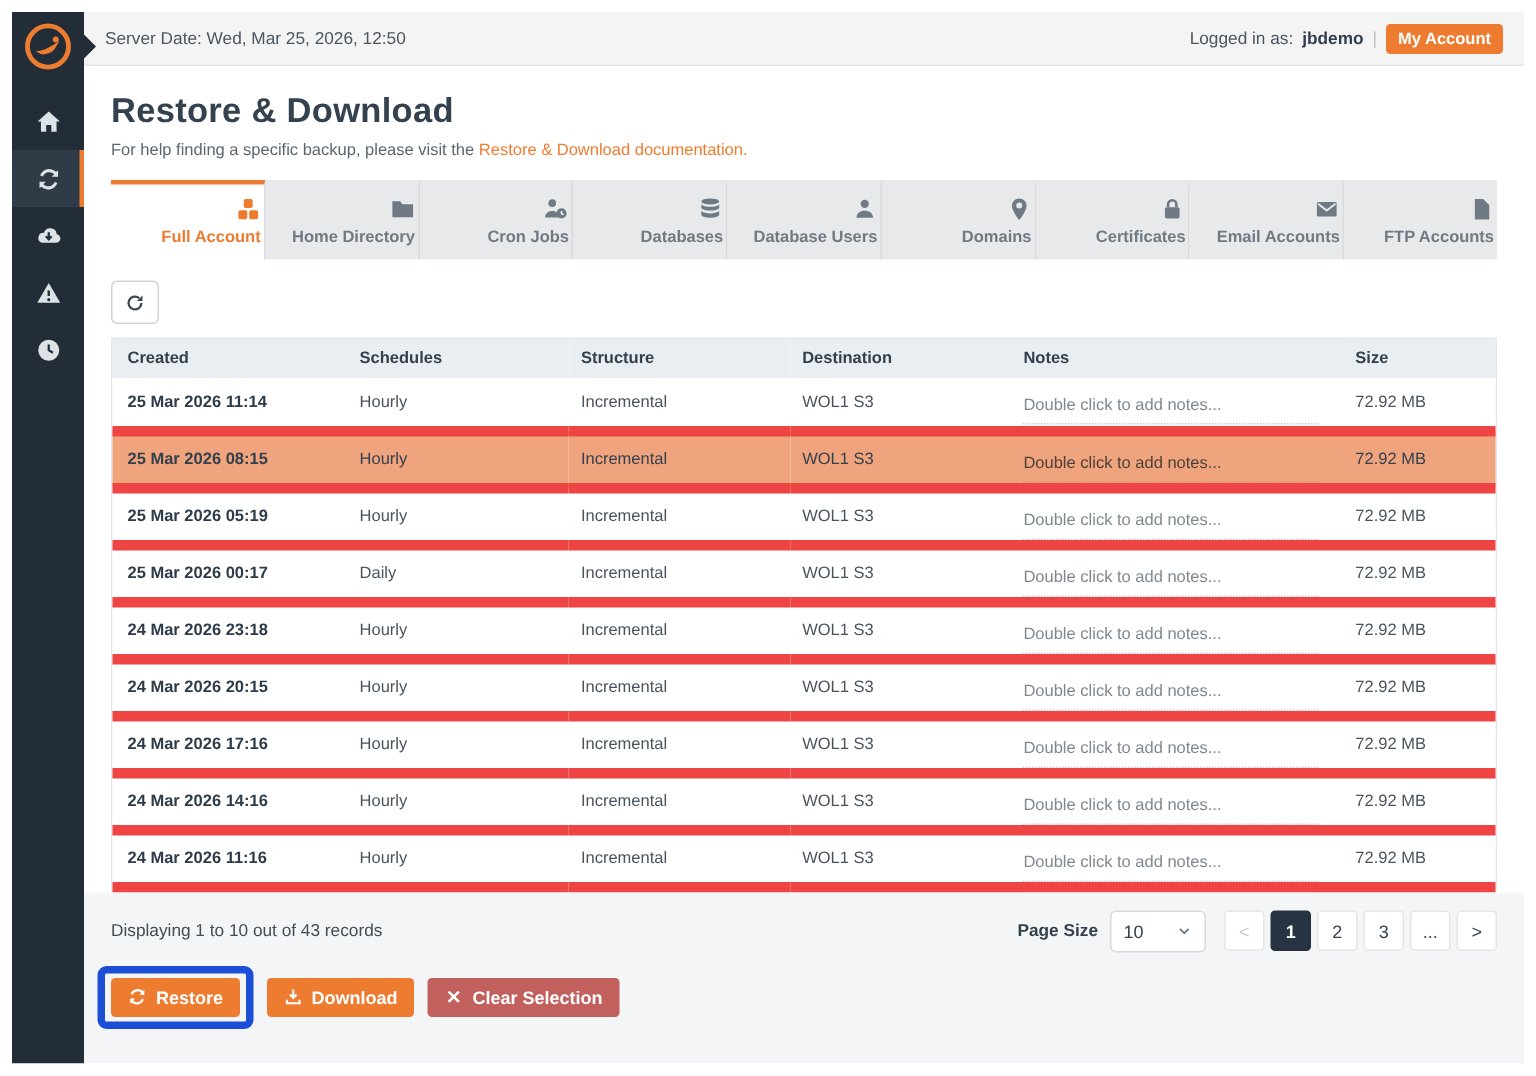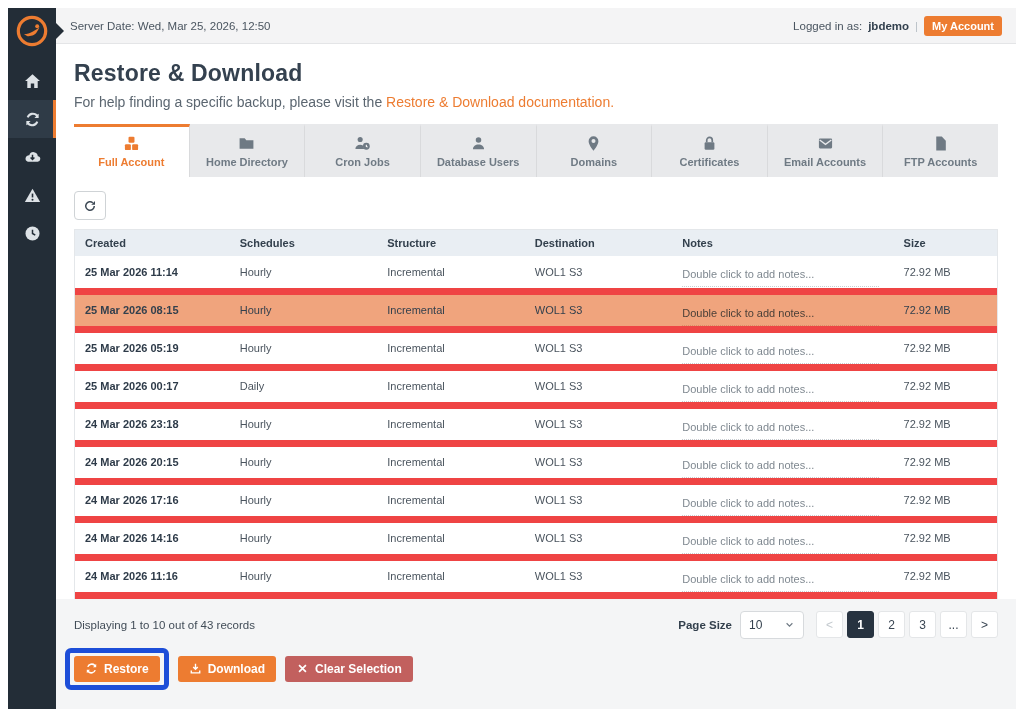--- a/index.html
+++ b/index.html
@@ -23,26 +23,26 @@
   .main-col { flex:1; display:flex; flex-direction:column; min-width:0; }
   .topbar { height:36px; background:#f4f4f5; border-bottom:1px solid #e4e5e7; display:flex; align-items:center; justify-content:space-between; padding:0 14px; font-size:11.5px; color:#4a5560; }
   .topbar .right { display:flex; align-items:center; gap:6px; }
   .topbar b { color:#32404e; }
   .topbar .sep { color:#b9c0c6; }
   .btn-account { background:#ed7c31; color:#fff; font-size:11px; font-weight:bold; padding:4px 8px; border:none; border-radius:3px; cursor:pointer; }
 
   .content { flex:1; display:flex; flex-direction:column; background:#fff; min-height:0; }
   .page-head { padding:16px 18px 4px 18px; background:#fff; }
   .page-title { font-size:23px; font-weight:bold; color:#34414f; letter-spacing:0.2px; }
-  .page-sub { margin-top:7px; font-size:14px; color:#5b6670; }
+  .page-sub { margin-top:7px; font-size:11px; color:#5b6670; }
   .page-sub a { color:#ed7c31; text-decoration:none; }
 
   
   .tabs { display:flex; margin:10px 18px 0 18px; }
-  .tab { flex:1; background:#e8e9eb; border-right:1px solid #d9dadc; border-top:3px solid #e8e9eb; padding:8px 2px 9px 2px; display:flex; flex-direction:column; align-items:center; gap:4px; cursor:pointer; color:#6f7a84; }
+  .tab { flex:1; background:#e8e9eb; border-right:1px solid #d9dadc; border-top:3px solid #e8e9eb; padding:8px 2px 9px 2px; display:flex; flex-direction:column; align-items:flex-end; gap:4px; cursor:pointer; color:#6f7a84; }
   .tab:last-child { border-right:none; }
   .tab .t-icon svg { width:17px; height:17px; display:block; }
   .tab .t-label { font-size:11px; font-weight:bold; white-space:nowrap; }
   .tab.active { background:#fff; border-top:3px solid #ed7c31; color:#ed7c31; }
 
   
   .toolbar { margin:14px 18px 9px 18px; }
   .btn-refresh { width:32px; height:29px; background:#fff; border:1px solid #cfd3d6; border-radius:4px; display:flex; align-items:center; justify-content:center; color:#3c4854; cursor:pointer; }
   .btn-refresh svg { width:14px; height:14px; }
 
@@ -178,20 +178,30 @@
             <div class="tab">
               <span class="t-icon">
                 <svg viewBox="0 0 16 16" fill="currentColor">
                   <circle cx="5.8" cy="4.2" r="2.4"></circle>
                   <path d="M1.3 13.2c0-2.6 2-4.1 4.5-4.1 1 0 1.9.2 2.6.7a4.7 4.7 0 0 0 1.5 3.4z"></path>
                   <circle cx="11.6" cy="10.6" r="3.2"></circle>
                   <path fill="none" stroke="#ffffff" stroke-width="1" d="M11.6 9.1v1.6l1.2.7"></path>
                 </svg>
               </span>
               <span class="t-label">Cron Jobs</span>
+            </div>
+            <div class="tab">
+              <span class="t-icon">
+                <svg viewBox="0 0 16 16" fill="currentColor">
+                  <ellipse cx="8" cy="3.1" rx="5.6" ry="1.9"></ellipse>
+                  <path d="M2.4 5c1 .9 3.1 1.5 5.6 1.5S12.6 5.9 13.6 5v2.3c-1 .9-3.1 1.5-5.6 1.5S3.4 8.2 2.4 7.3z"></path>
+                  <path d="M2.4 9.1c1 .9 3.1 1.5 5.6 1.5s4.6-.6 5.6-1.5v2.3c0 1-2.5 1.9-5.6 1.9s-5.6-.9-5.6-1.9z"></path>
+                </svg>
+              </span>
+              <span class="t-label">Databases</span>
             </div>
             <div class="tab">
               <span class="t-icon">
                 <svg viewBox="0 0 16 16" fill="currentColor">
                   <circle cx="8" cy="4.6" r="2.6"></circle>
                   <path d="M2.8 13.4c0-2.8 2.3-4.4 5.2-4.4s5.2 1.6 5.2 4.4z"></path>
                 </svg>
               </span>
               <span class="t-label">Database Users</span>
             </div>

